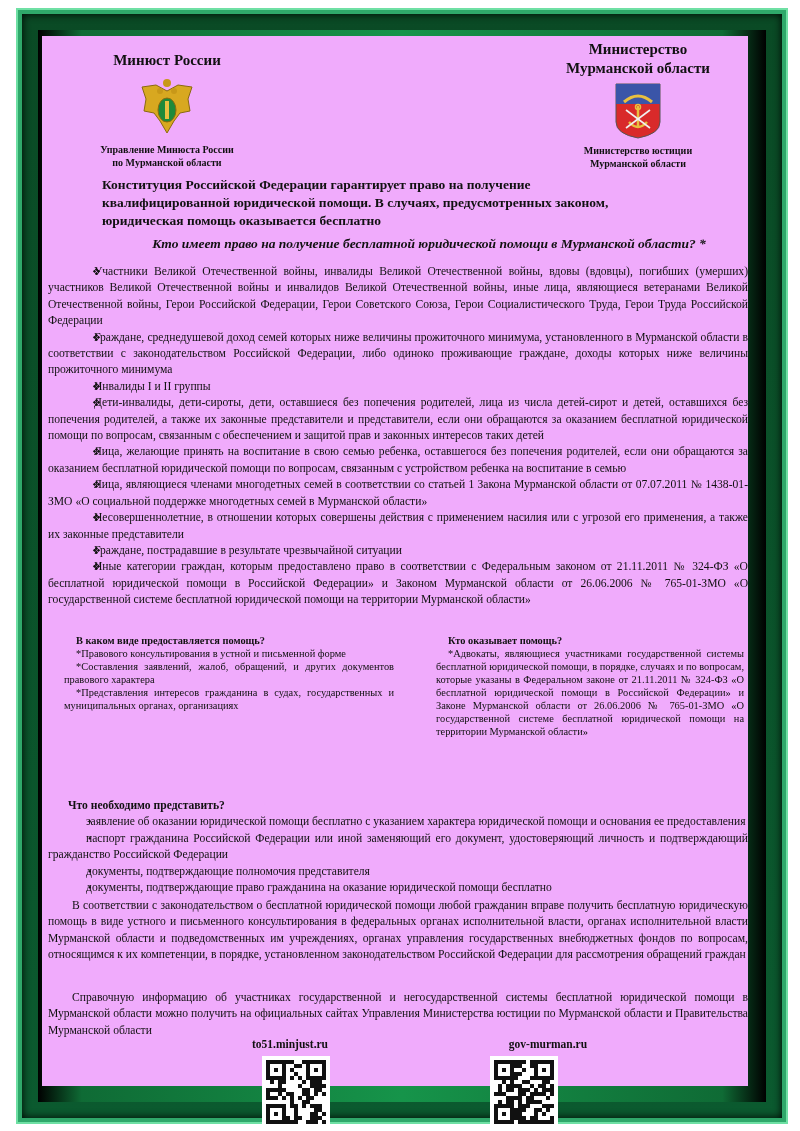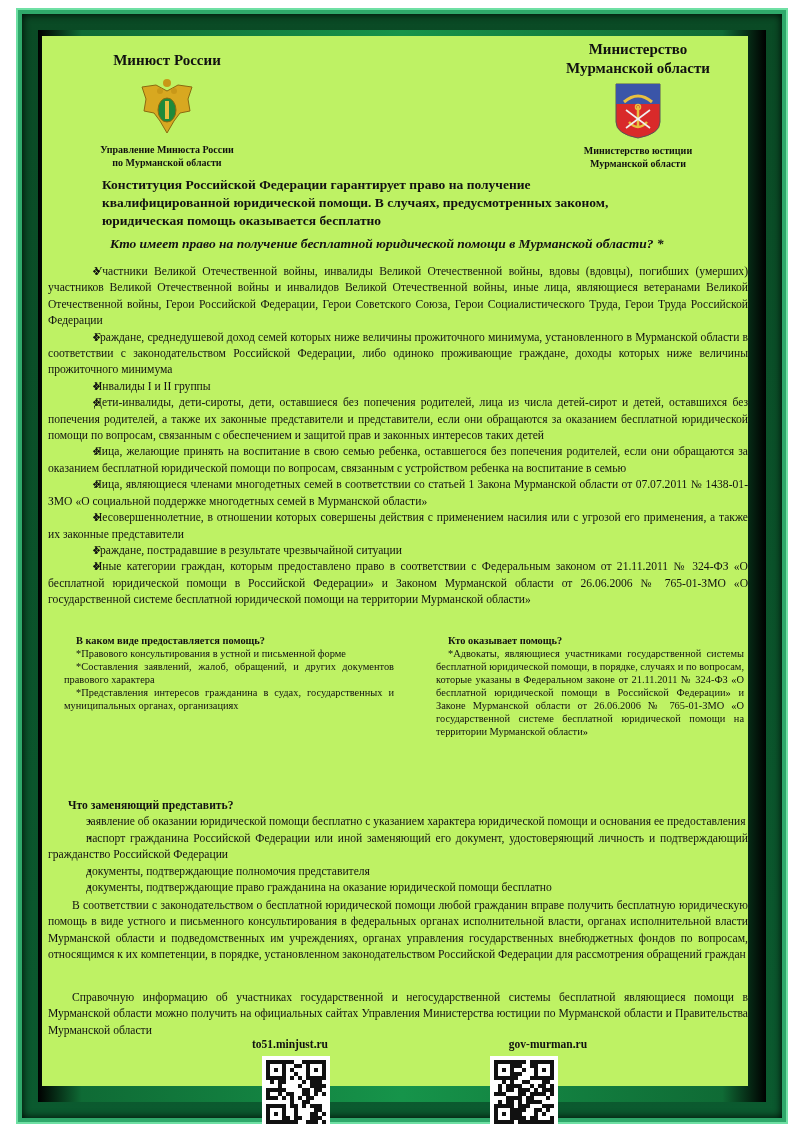--- a/index.html
+++ b/index.html
@@ -16,21 +16,21 @@
     position: absolute; left: 4px; top: 4px; right: 4px; bottom: 4px;
     background: linear-gradient(180deg, #0a4a25 0%, #0b5a2f 100%);
     box-shadow: inset 0 0 8px #000;
   }
   .frame-inner-edge {
     position: absolute; left: 16px; top: 16px; right: 16px; bottom: 16px;
     background: linear-gradient(90deg, #000 0%, #0f6b35 6%, #16944a 50%, #0f6b35 94%, #000 100%);
   }
   .page {
     position: absolute; left: 42px; top: 36px; width: 706px; height: 1050px;
-    background: #bef264;
+    background: #f0abfc;
   }
 
   .hdr-left {
     position: absolute; left: 0; top: 16px; width: 250px; text-align: center;
   }
   .hdr-left .org { font-weight: bold; font-size: 15px; }
   .hdr-left .sub { font-weight: bold; font-size: 10px; line-height: 13px; margin-top: 4px; }
   .hdr-right {
     position: absolute; right: 0; top: 4px; width: 220px; text-align: center;
   }
@@ -39,21 +39,21 @@
 
   .emblem-eagle { width: 62px; height: 62px; margin: 8px auto 4px; position: relative; }
   .emblem-coat { width: 48px; height: 58px; margin: 4px auto 4px; position: relative; }
 
   .title {
     position: absolute; left: 60px; top: 140px; width: 586px; text-align: left;
     font-weight: bold; font-size: 13.5px; line-height: 18px;
   }
   .q-heading {
     position: absolute; left: 30px; top: 200px; width: 676px;
-    font-weight: bold; font-style: italic; font-size: 13.5px; text-align: left; padding-left: 38px;
+    font-weight: bold; font-style: italic; font-size: 13.5px; text-align: center; padding-left: 38px;
   }
 
   .criteria {
     position: absolute; left: 6px; top: 228px; width: 700px;
     font-size: 11.6px; line-height: 16.4px; text-align: justify;
   }
   .criteria .it { text-indent: 22px; }
   .criteria .bul { display: inline-block; width: 24px; font-size: 10px; }
 
   .col-left {
@@ -172,29 +172,29 @@
     <div class="col-item">*Составления заявлений, жалоб, обращений, и других документов правового характера</div>
     <div class="col-item">*Представления интересов гражданина в судах, государственных и муниципальных органах, организациях</div>
   </div>
 
   <div class="col-right">
     <div class="col-h">Кто оказывает помощь?</div>
     <div class="col-item">*Адвокаты, являющиеся участниками государственной системы бесплатной юридической помощи, в порядке, случаях и по вопросам, которые указаны в Федеральном законе от 21.11.2011 № 324-ФЗ «О бесплатной юридической помощи в Российской Федерации» и Законе Мурманской области от 26.06.2006 № 765-01-ЗМО «О государственной системе бесплатной юридической помощи на территории Мурманской области»</div>
   </div>
 
   <div class="need">
-    <div class="h">Что заменяющий представить?</div>
+    <div class="h">Что необходимо представить?</div>
     <div class="it"><span class="dot">•</span><span>заявление об оказании юридической помощи бесплатно с указанием характера юридической помощи и основания ее предоставления</span></div>
     <div class="it"><span class="dot">•</span><span>паспорт гражданина Российской Федерации или иной заменяющий его документ, удостоверяющий личность и подтверждающий гражданство Российской Федерации</span></div>
     <div class="it"><span class="dot">•</span><span>документы, подтверждающие полномочия представителя</span></div>
     <div class="it"><span class="dot">•</span><span>документы, подтверждающие право гражданина на оказание юридической помощи бесплатно</span></div>
   </div>
 
   <div class="para1">В соответствии с законодательством о бесплатной юридической помощи любой гражданин вправе получить бесплатную юридическую помощь в виде устного и письменного консультирования в федеральных органах исполнительной власти, органах исполнительной власти Мурманской области и подведомственных им учреждениях, органах управления государственных внебюджетных фондов по вопросам, относящимся к их компетенции, в порядке, установленном законодательством Российской Федерации для рассмотрения обращений граждан</div>
-  <div class="para2">Справочную информацию об участниках  государственной и негосударственной системы бесплатной являющиеся помощи в Мурманской области можно получить на официальных сайтах Управления Министерства юстиции по Мурманской области и Правительства Мурманской области</div>
+  <div class="para2">Справочную информацию об участниках  государственной и негосударственной системы бесплатной юридической помощи в Мурманской области можно получить на официальных сайтах Управления Министерства юстиции по Мурманской области и Правительства Мурманской области</div>
 
   <div class="site s1">to51.minjust.ru</div>
   <div class="site s2">gov-murman.ru</div>
 </div>
 
 <div class="qr-wrap q1">
   <div class="qr" id="qr1">
       <span class="b"></span>
       <span class="b"></span>
       <span class="b"></span>

